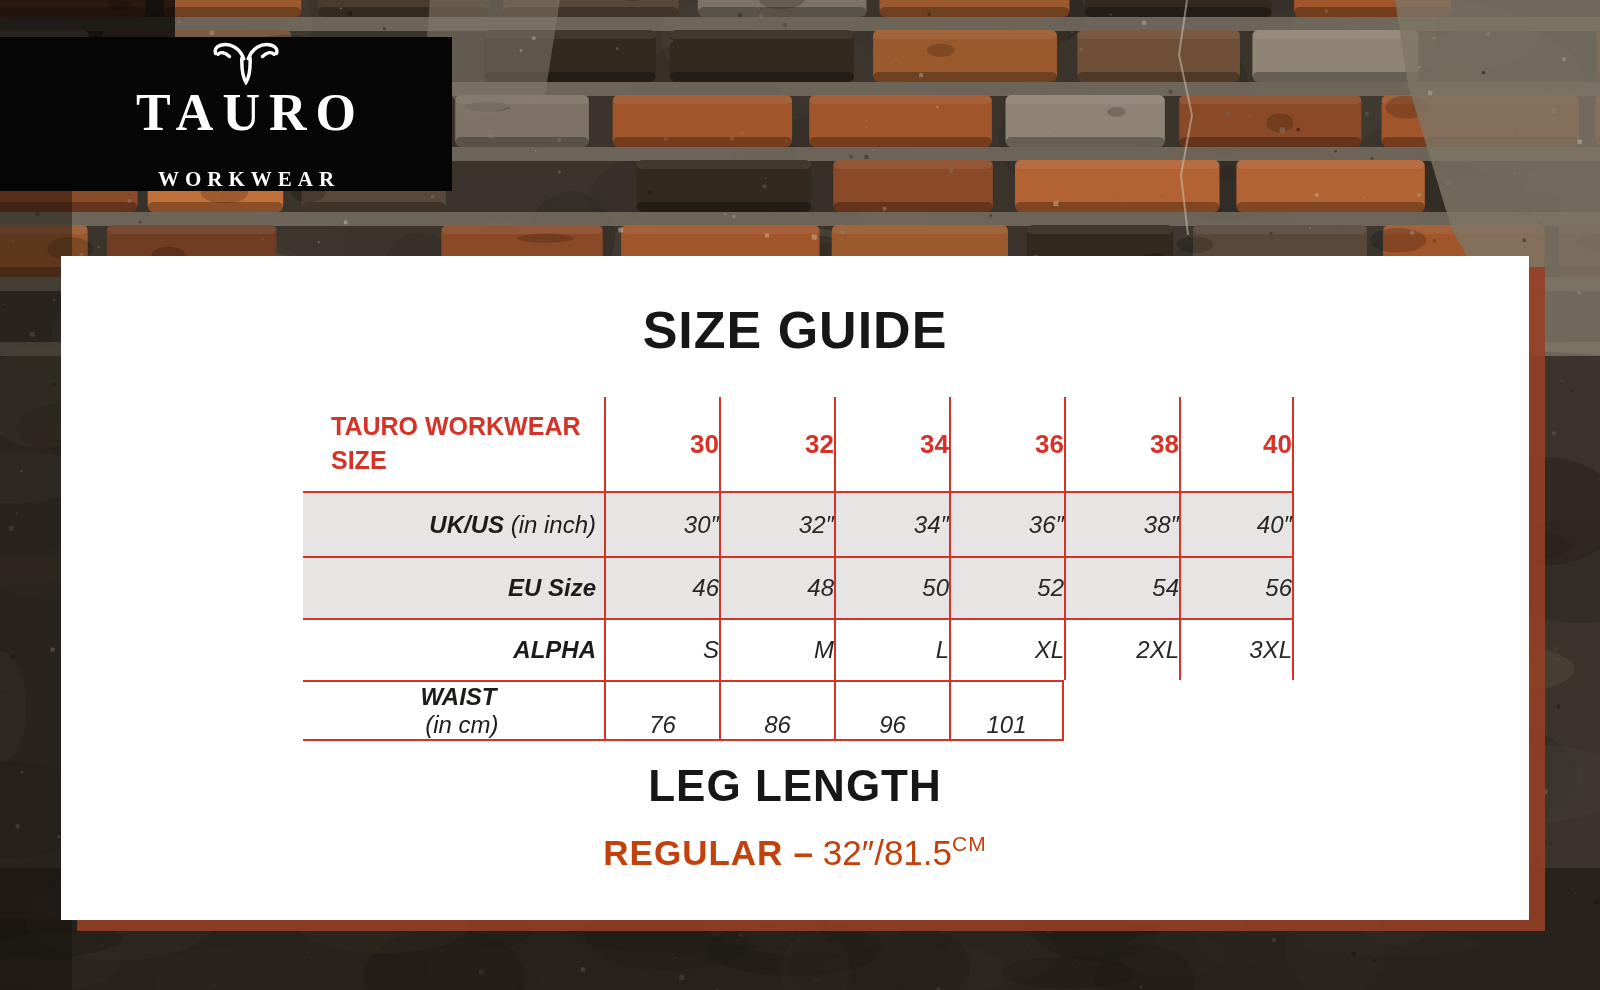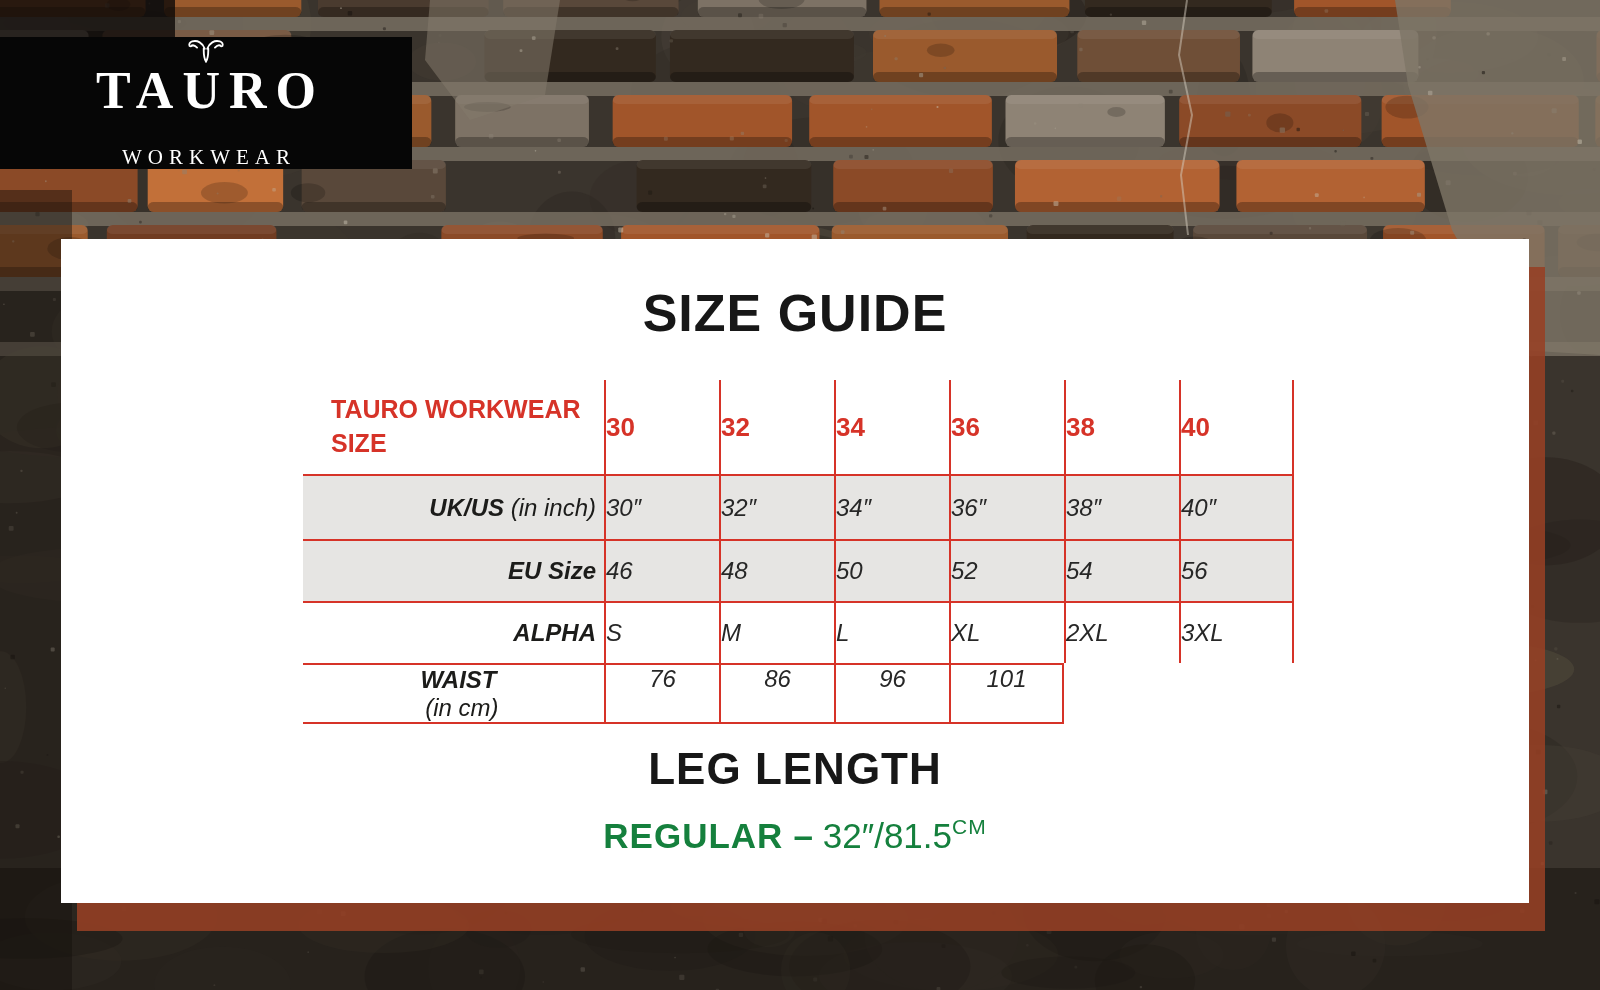--- a/index.html
+++ b/index.html
@@ -5,78 +5,79 @@
   html,body{margin:0;padding:0;}
   body{
     width:1600px;height:990px;overflow:hidden;position:relative;
     background:#37312b;
     font-family:"Liberation Sans", sans-serif;
   }
   
   #bg-svg{position:absolute;left:0;top:0;width:1600px;height:990px;display:block;}
   
   .logo-box{
-    position:absolute;left:0;top:37px;width:412px;height:132px;
+    position:absolute;left:0;top:37px;width:412px;height:154px;
     background:var(--logo-bg,#060606);
     display:flex;flex-direction:column;align-items:center;justify-content:center;
     z-index:3;
+    padding-left:40px;
   }
   .logo-horns{width:104px;height:58px;margin-bottom:2px;}
   .brand-name{
     font-family:"Liberation Serif", serif;color:#fff;
     font-size:52px;line-height:1;font-weight:600;letter-spacing:9px;
     margin-left:9px; 
   }
   .brand-sub{
     font-family:"Liberation Serif", serif;color:#fff;
     font-variant:small-caps;text-transform:lowercase;
-    font-size:30px;line-height:1;font-weight:400;letter-spacing:6px;margin-top:22px;margin-left:6px;
+    font-size:30px;line-height:1;font-weight:700;letter-spacing:6px;margin-top:22px;margin-left:6px;
   }
   
   .card-shadow{
     position:absolute;left:77px;top:267px;width:1468px;height:664px;
     background:var(--card-shadow,#964024);opacity:.88;z-index:1;
   }
   .card{
-    position:absolute;left:61px;top:239px;width:1468px;height:664px;
+    position:absolute;left:61px;top:256px;width:1468px;height:664px;
     background:var(--card-bg,#ffffff);z-index:2;
   }
   .page-title{
     position:absolute;top:44px;left:0;width:100%;margin:0;
     text-align:center;font-size:52px;font-weight:800;letter-spacing:1px;
     color:var(--text-dark,#171717);
   }
   
   .size-table{
     position:absolute;left:242px;top:141px;
     display:grid;
     grid-template-columns:301px repeat(6,115px);
     grid-template-rows:94px 65px 62px 62px 61px;
   }
   .cell{
-    box-sizing:border-box;display:flex;align-items:center;justify-content:flex-start;
+    box-sizing:border-box;display:flex;align-items:center;justify-content:flex-end;
     font-size:24px;color:#272727;background:transparent;
   }
   .cell.label{justify-content:flex-end;padding-left:18px;padding-right:8px;}
   .cell.shaded{background:var(--row-shade,#e6e5e3);}
   .cell.vline{border-left:2px solid var(--accent-red,#d63328);}
   .cell.vline-r{border-right:2px solid var(--accent-red,#d63328);}
   .cell.hline{border-top:2px solid var(--accent-red,#d63328);font-style:italic;}
   .cell.hline-b{border-bottom:2px solid var(--accent-red,#d63328);flex-direction:column;}
   .cell .lab-b{font-weight:700;color:#1c1c1a;}
   .cell .lab-r{font-weight:400;color:#1c1c1a;white-space:pre;}
   .head-label{
     font-size:25px;font-weight:700;color:var(--accent-red,#d63328);
     line-height:1.35;max-width:265px;
   }
   .head-col{font-size:26px;font-weight:700;color:var(--accent-red,#d63328);}
   
   .leg-section{position:absolute;top:505px;left:0;width:100%;text-align:center;}
   .leg-title{margin:0;font-size:44px;font-weight:700;color:var(--text-dark,#171717);letter-spacing:1px;}
-  .leg-line{margin:21px 0 0 0;font-size:35px;color:#15803d;}
+  .leg-line{margin:21px 0 0 0;font-size:35px;color:#c2410c;}
   .leg-line .reg{font-weight:700;letter-spacing:1px;}
   .leg-line .sep{font-weight:700;padding:0 10px;}
   .leg-line .val{font-weight:400;}
   .leg-line .unit{font-size:21px;font-weight:400;vertical-align:14px;letter-spacing:1px;}
 </style>
 </head>
 <body>
 
 <svg id="bg-svg" viewBox="0 0 1600 990" preserveAspectRatio="none" aria-hidden="true">
     <rect x="0" y="0" width="1600" height="990" fill="#3a342d"></rect>

